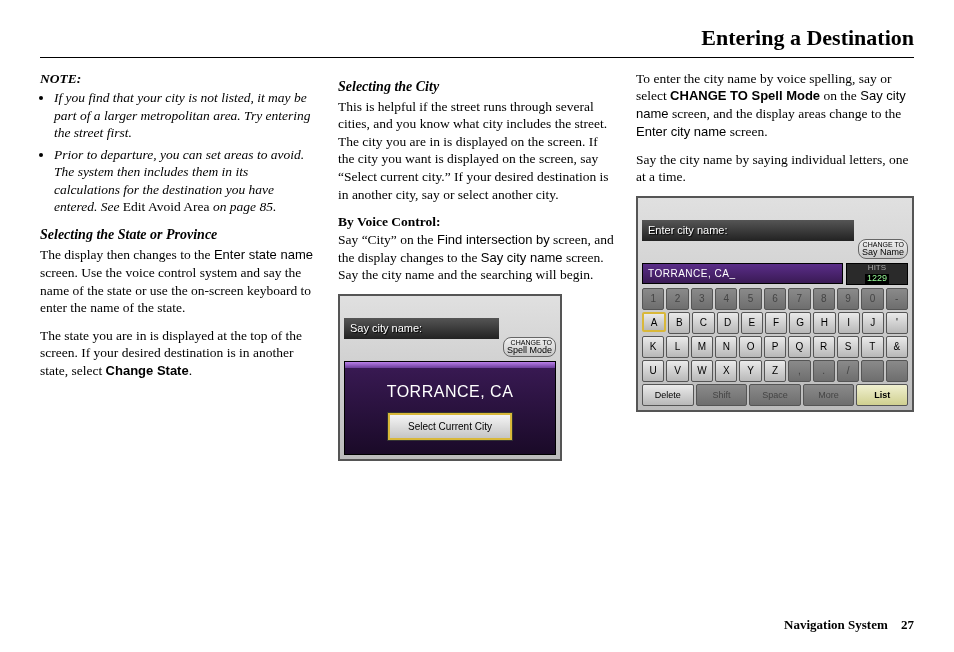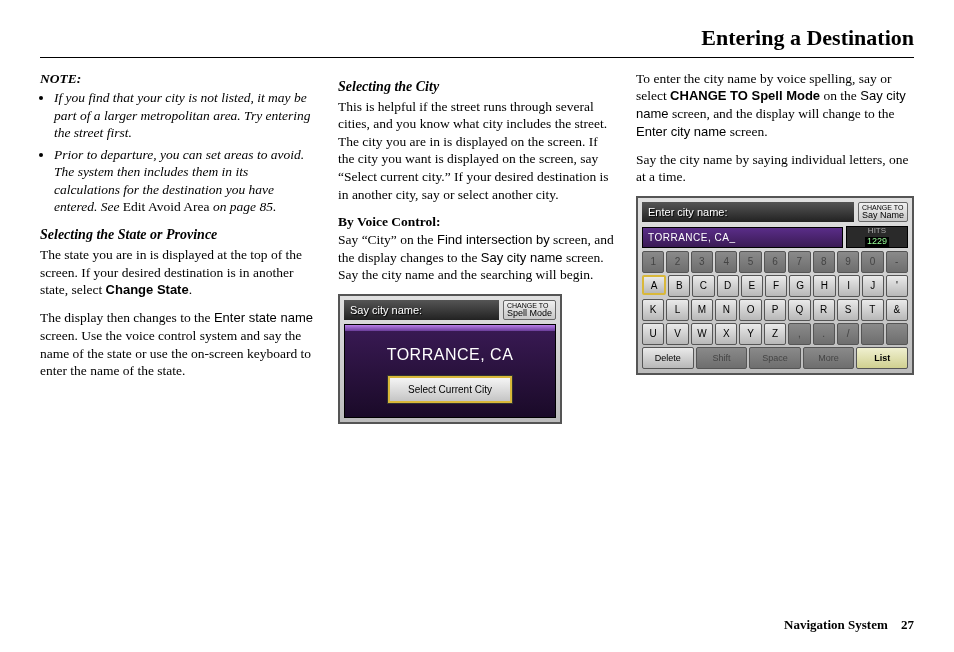--- a/index.html
+++ b/index.html
@@ -75,23 +75,24 @@
     background: linear-gradient(#555,#222);
     padding: 3px 6px;
     border-radius: 0;
   }
   .change-to-btn {
     background: linear-gradient(#f0f0f0,#c8c8c8);
     border: 1px solid #666;
     font-family: Arial, sans-serif;
     font-size: 8px;
     padding: 1px 3px;
-    text-align: left;
+    text-align: right;
     line-height: 1;
-    border-radius: 2px;
+    border-radius: 8px;
+    margin-top: 37px;
   }
   .change-to-btn .ct-top { font-size: 7px; display:block; }
   .change-to-btn .ct-bot { font-size: 9px; display:block; }
   .nav-body {
     background: linear-gradient(#3a1a55, #1a0a28);
     border: 1px solid #000;
     padding: 18px 8px 14px 8px;
     text-align: center;
   }
   .nav-strip {
@@ -202,24 +203,24 @@
       <div class="note-label">NOTE:</div>
       <ul class="bullets">
         <li>If you find that your city is not listed, it may be part of a larger metropolitan area. Try entering the street first.</li>
         <li>
           <span>Prior to departure, you can set areas to avoid. The system then includes them in its calculations for the destination you have entered. See </span><span class="nonitalic">Edit Avoid Area</span><span> on page 85.</span>
         </li>
       </ul>
 
       <div class="section-title">Selecting the State or Province</div>
       <p>
-        <span>The state you are in is displayed at the top of the screen. If your desired destination is in another state, select </span><span class="bold sans">Change State</span><span>.</span>
+        <span>The display then changes to the </span><span class="sans">Enter state name</span><span> screen. Use the voice control system and say the name of the state or use the on-screen keyboard to enter the name of the state.</span>
       </p>
       <p>
-        <span>The display then changes to the </span><span class="sans">Enter state name</span><span> screen. Use the voice control system and say the name of the state or use the on-screen keyboard to enter the name of the state.</span>
+        <span>The state you are in is displayed at the top of the screen. If your desired destination is in another state, select </span><span class="bold sans">Change State</span><span>.</span>
       </p>
     </div>
 
     <div class="col">
       <div class="section-title">Selecting the City</div>
       <p>This is helpful if the street runs through several cities, and you know what city includes the street. The city you are in is displayed on the screen. If the city you want is displayed on the screen, say “Select current city.” If your desired destination is in another city, say or select another city.</p>
       <div class="subhead">By Voice Control:</div>
       <p>
         <span>Say “City” on the </span><span class="sans">Find intersection by</span><span> screen, and the display changes to the </span><span class="sans">Say city name</span><span> screen. Say the city name and the searching will begin.</span>
       </p>
@@ -235,21 +236,21 @@
         <div class="nav-body">
           <div class="nav-strip"></div>
           <div class="current-city">TORRANCE, CA</div>
           <div class="select-btn">Select Current City</div>
         </div>
       </div>
     </div>
 
     <div class="col">
       <p>
-        <span>To enter the city name by voice spelling, say or select </span><span class="bold sans">CHANGE TO Spell Mode</span><span> on the </span><span class="sans">Say city name</span><span> screen, and the display will change to the </span><span class="sans">Enter city name</span><span> screen.</span>
+        <span>To enter the city name by voice spelling, say or select </span><span class="bold sans">CHANGE TO Spell Mode</span><span> on the </span><span class="sans">Say city name</span><span> screen, and the display areas change to the </span><span class="sans">Enter city name</span><span> screen.</span>
       </p>
       <p>Say the city name by saying individual letters, one at a time.</p>
 
       <div class="nav-screen2">
         <div class="nav-title-row">
           <div class="nav-title">Enter city name:</div>
           <div class="change-to-btn">
             <span class="ct-top"><span>CHANGE</span> <span>TO</span></span>
             <span class="ct-bot">Say Name</span>
           </div>

